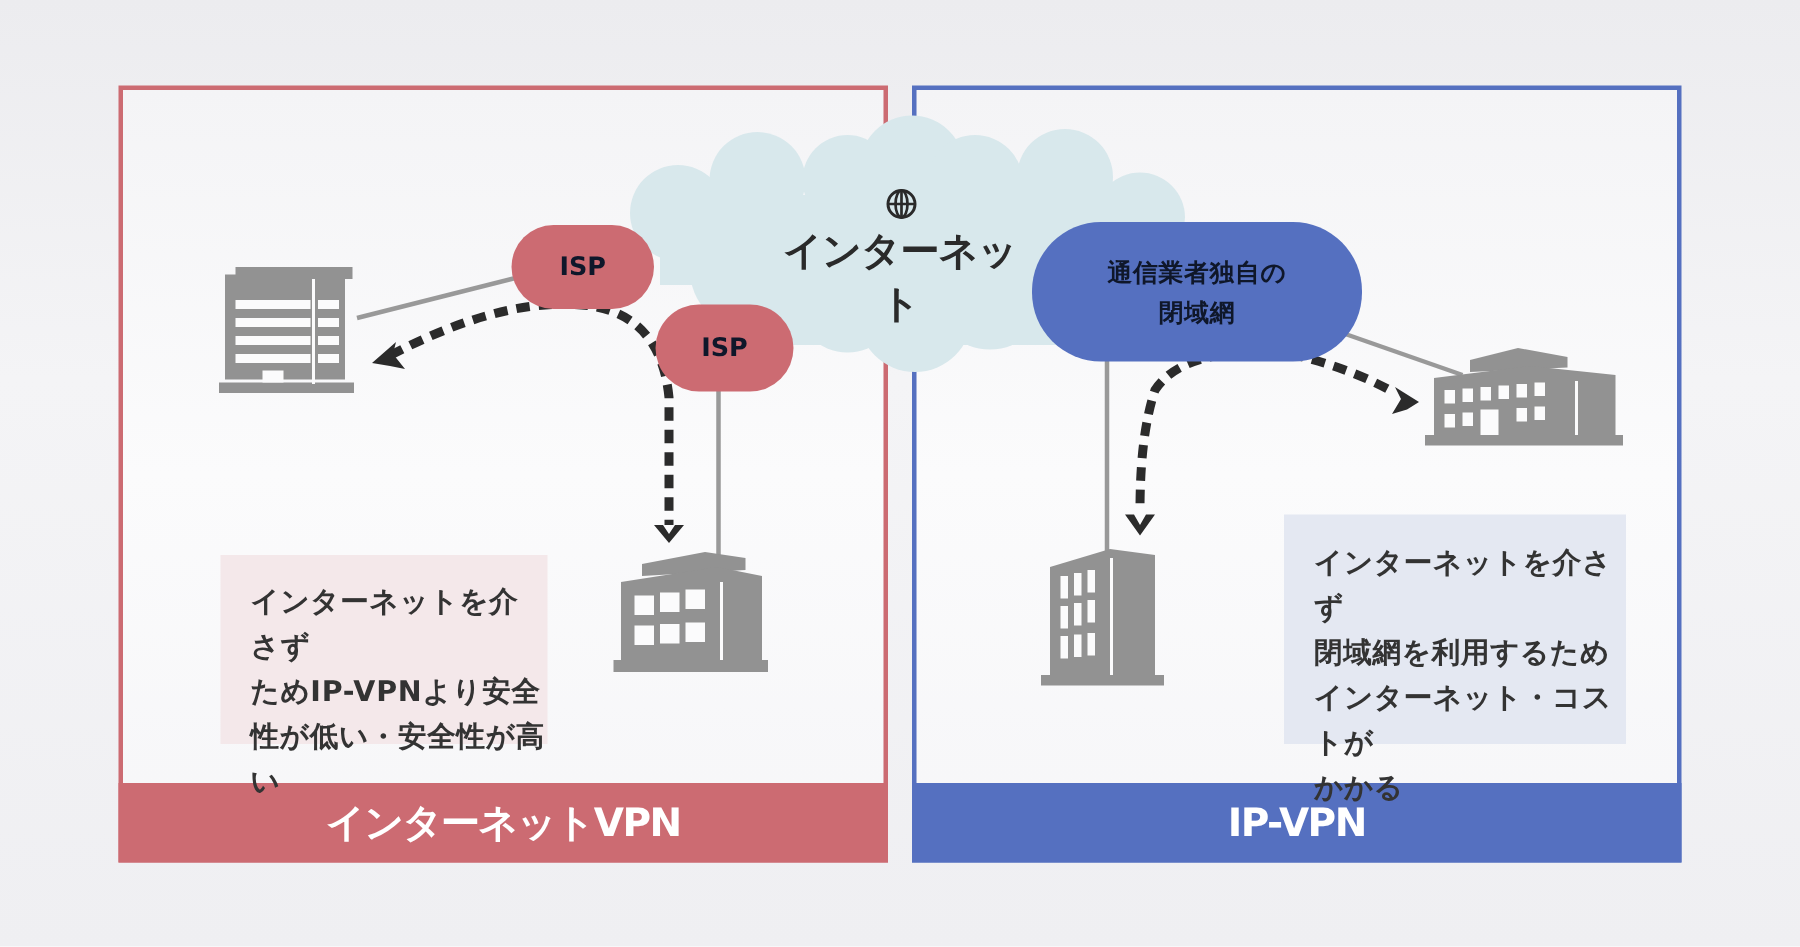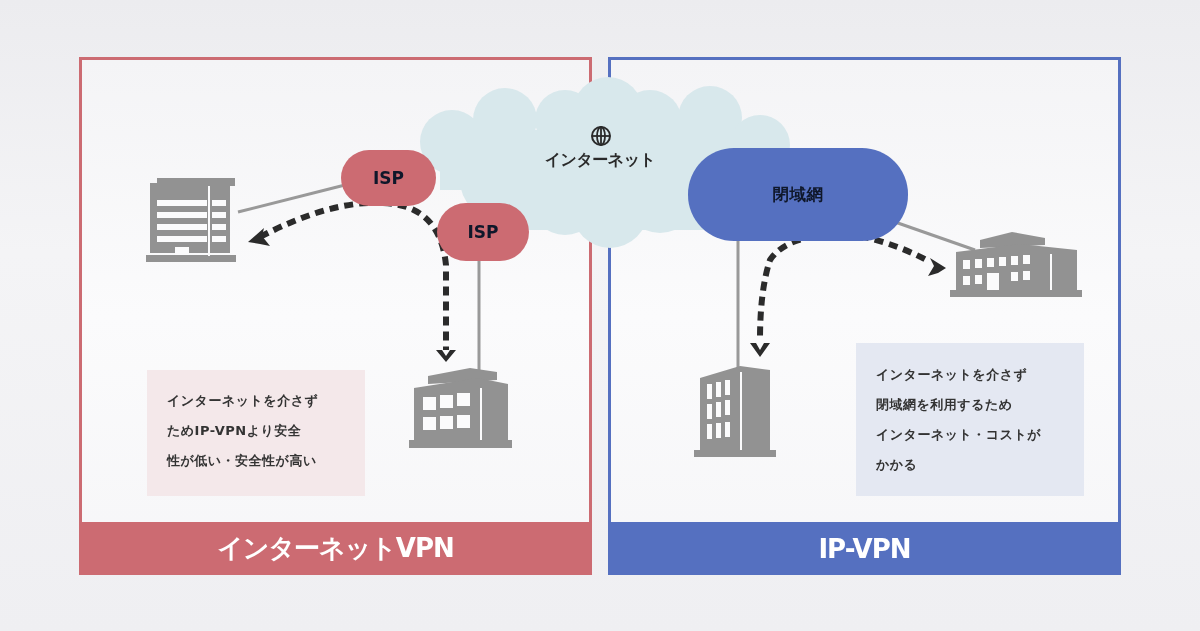--- a/index.html
+++ b/index.html
@@ -19,37 +19,37 @@
     color:#ffffff; font-size:26px; font-weight:bold; letter-spacing:-1px;
     display:flex; align-items:center; justify-content:center;
   }
   #panel-left .panel-label { background:#cc6b72; }
   #panel-right .panel-label { background:#5570c0; }
 
   svg#diagram { position:absolute; left:0; top:0; }
 
   .note {
     position:absolute; box-sizing:border-box;
-    font-size:13px; font-weight:bold; color:#333; line-height:30px;
+    font-size:19px; font-weight:bold; color:#333; line-height:30px;
     letter-spacing:0.5px;
   }
   #note-left { left:147px; top:370px; width:218px; height:126px; background:#f4e8ea; padding:16px 0 0 20px; }
   #note-right { left:856px; top:343px; width:228px; height:153px; background:#e4e8f2; padding:17px 0 0 20px; }
 
   .pill {
     position:absolute; box-sizing:border-box; color:#0f172a; font-weight:bold;
     display:flex; align-items:center; justify-content:center; text-align:center;
   }
   #isp-1 { left:341px; top:150px; width:95px; height:56px; border-radius:28px; background:#cc6b72; font-size:17px; }
   #isp-2 { left:437px; top:203px; width:92px; height:58px; border-radius:29px; background:#cc6b72; font-size:17px; }
   #closed-net { left:688px; top:148px; width:220px; height:93px; border-radius:46px; background:#5570c0; font-size:16.5px; line-height:27px; letter-spacing:0.5px; }
 
   #internet-label {
     position:absolute; left:520px; top:150px; width:160px; text-align:center;
-    font-size:16px; font-weight:bold; color:#2a2a2a; letter-spacing:-0.5px;
+    font-size:26px; font-weight:bold; color:#2a2a2a; letter-spacing:-0.5px;
   }
   #globe-icon { position:absolute; left:590px; top:125px; width:22px; height:22px; }
 </style>
 </head>
 <body>
 
 <div class="panel" id="panel-left">
   <div class="panel-label">インターネットVPN</div>
 </div>
 <div class="panel" id="panel-right">
@@ -170,20 +170,21 @@
   <ellipse cx="11" cy="11" rx="4" ry="9" fill="none" stroke="#2a2a2a" stroke-width="1.8"></ellipse>
   <line x1="2" y1="11" x2="20" y2="11" stroke="#2a2a2a" stroke-width="1.8"></line>
   <line x1="11" y1="2" x2="11" y2="20" stroke="#2a2a2a" stroke-width="1.8"></line>
 </svg>
 <div id="internet-label">インターネット</div>
 
 <div class="pill" id="isp-1">ISP</div>
 <div class="pill" id="isp-2">ISP</div>
 <div class="pill" id="closed-net">
   <div>
+    <div>通信業者独自の</div>
     <div>閉域網</div>
   </div>
 </div>
 
 <div class="note" id="note-left">
   <div>インターネットを介さず</div>
   <div>ためIP-VPNより安全</div>
   <div>性が低い・安全性が高い</div>
 </div>
 <div class="note" id="note-right">

